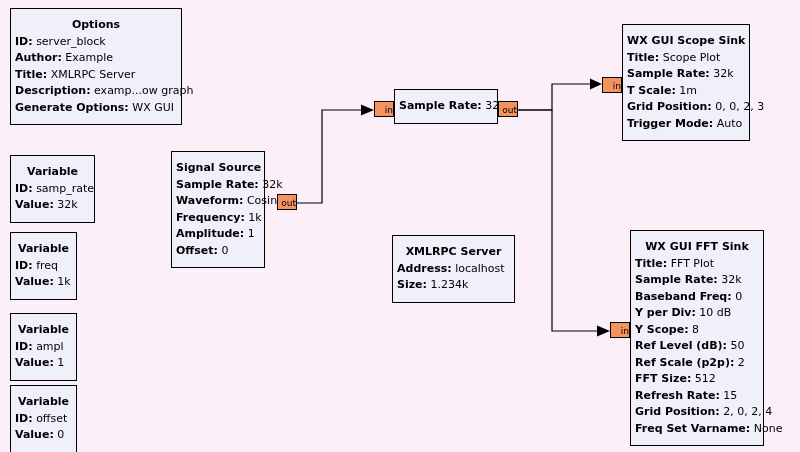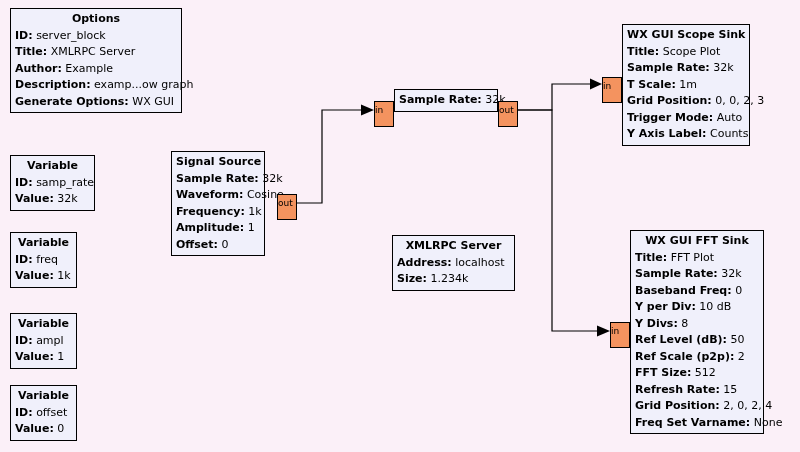--- a/index.html
+++ b/index.html
@@ -16,41 +16,41 @@
   .wires{
     position:absolute;left:0;top:0;
     pointer-events:none;
   }
   .wires g{pointer-events:auto;}
   .blk{
     position:absolute;
     box-sizing:border-box;
     background:#f0f0fb;
     border:1.5px solid #000;
-    padding:2px 4px;
+    padding:8px 4px;
     font-size:11px;
     line-height:16.5px;
     color:#000;
     white-space:nowrap;
     z-index:2;
   }
   .blk .t{
     font-weight:bold;
     text-align:center;
   }
   .blk .p b{font-weight:bold;}
   .port{
     position:absolute;
     box-sizing:border-box;
-    width:20px;height:26px;
+    width:20px;height:16px;
     background:#f4935f;
     border:1px solid #000;
     font-size:9px;
     line-height:16px;
-    text-align:left;
+    text-align:right;
     color:#000;
     z-index:3;
   }
 </style>
 </head>
 <body>
 
 <div id="canvas">
 
   <svg class="wires" width="800" height="452">
@@ -64,22 +64,22 @@
     </g>
     <g>
       <polyline points="518,110 552,110 552,331 598,331" fill="none" stroke="#000" stroke-width="1.2"></polyline>
       <polygon points="597,325.5 597,336.5 610,331" fill="#000"></polygon>
     </g>
   </svg>
 
   <div class="blk" style="left:10px;top:8px;width:172px">
     <div class="t">Options</div>
     <div class="p"><b>ID:</b> <span>server_block</span></div>
+    <div class="p"><b>Author:</b> <span>Example</span></div>
     <div class="p"><b>Title:</b> <span>XMLRPC Server</span></div>
-    <div class="p"><b>Author:</b> <span>Example</span></div>
     <div class="p"><b>Description:</b> <span>examp...ow graph</span></div>
     <div class="p"><b>Generate Options:</b> <span>WX GUI</span></div>
   </div>
 
   <div class="blk" style="left:10px;top:155px;width:85px">
     <div class="t">Variable</div>
     <div class="p"><b>ID:</b> <span>samp_rate</span></div>
     <div class="p"><b>Value:</b> <span>32k</span></div>
   </div>
 
@@ -123,31 +123,30 @@
     <div class="p"><b>Size:</b> <span>1.234k</span></div>
   </div>
 
   <div class="blk" style="left:622px;top:24px;width:128px">
     <div class="t">WX GUI Scope Sink</div>
     <div class="p"><b>Title:</b> <span>Scope Plot</span></div>
     <div class="p"><b>Sample Rate:</b> <span>32k</span></div>
     <div class="p"><b>T Scale:</b> <span>1m</span></div>
     <div class="p"><b>Grid Position:</b> <span>0, 0, 2, 3</span></div>
     <div class="p"><b>Trigger Mode:</b> <span>Auto</span></div>
-    <div class="p"><b>Y Axis Label:</b> <span>Counts</span></div>
   </div>
   <div class="port" style="left:602px;top:77px">in</div>
 
   <div class="blk" style="left:630px;top:230px;width:134px">
     <div class="t">WX GUI FFT Sink</div>
     <div class="p"><b>Title:</b> <span>FFT Plot</span></div>
     <div class="p"><b>Sample Rate:</b> <span>32k</span></div>
     <div class="p"><b>Baseband Freq:</b> <span>0</span></div>
     <div class="p"><b>Y per Div:</b> <span>10 dB</span></div>
-    <div class="p"><b>Y Divs:</b> <span>8</span></div>
+    <div class="p"><b>Y Scope:</b> <span>8</span></div>
     <div class="p"><b>Ref Level (dB):</b> <span>50</span></div>
     <div class="p"><b>Ref Scale (p2p):</b> <span>2</span></div>
     <div class="p"><b>FFT Size:</b> <span>512</span></div>
     <div class="p"><b>Refresh Rate:</b> <span>15</span></div>
     <div class="p"><b>Grid Position:</b> <span>2, 0, 2, 4</span></div>
     <div class="p"><b>Freq Set Varname:</b> <span>None</span></div>
   </div>
   <div class="port" style="left:610px;top:322px">in</div>
 
 </div>

